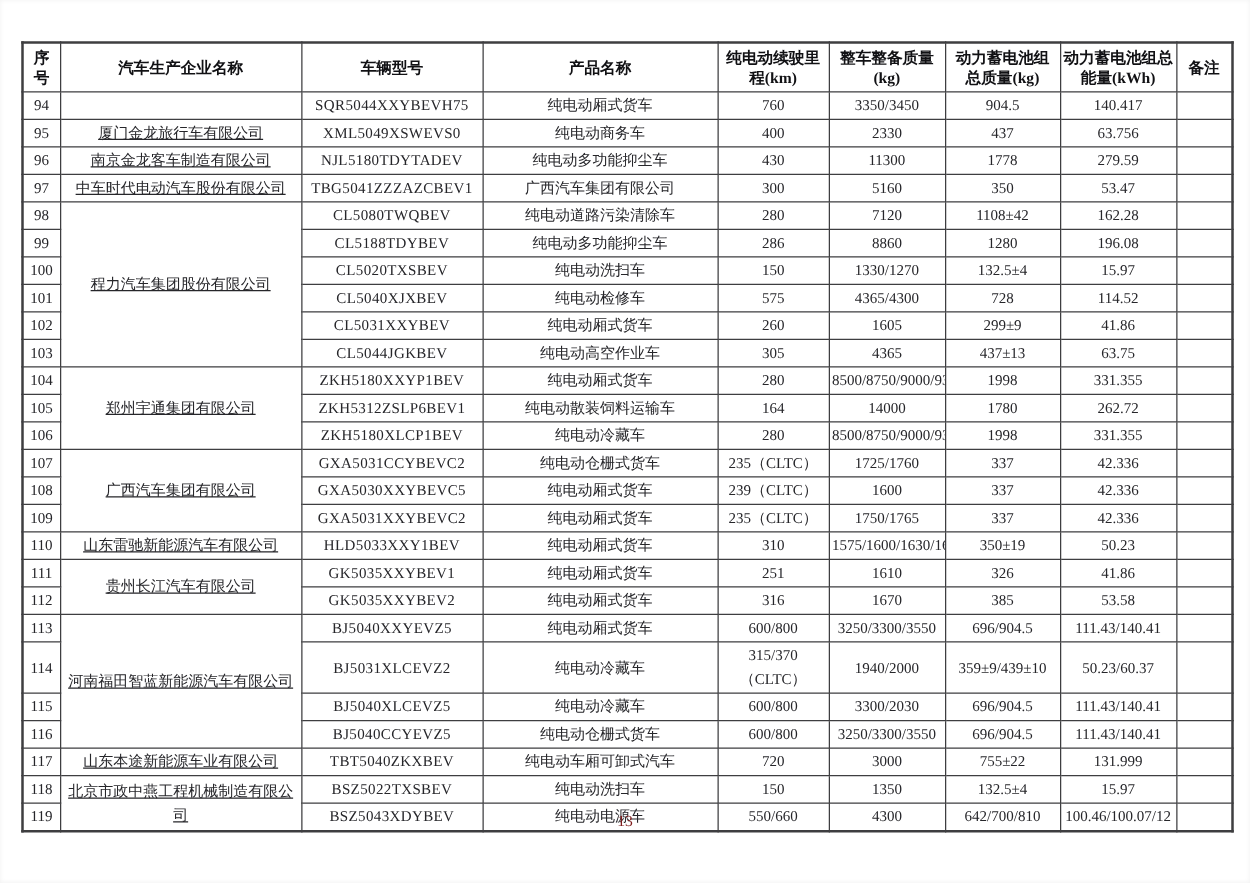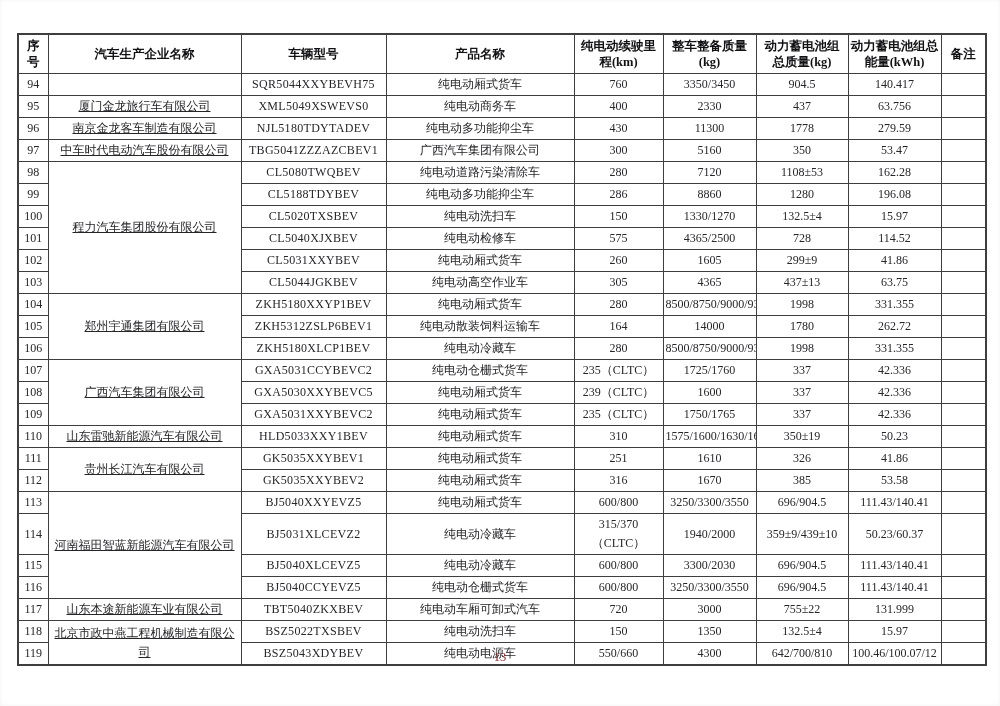--- a/index.html
+++ b/index.html
@@ -131,21 +131,21 @@
           <td class="c-num">53.47</td>
           <td class="c-remark"></td>
         </tr>
         <tr>
           <td class="c-no">98</td>
           <td class="c-mfr" rowspan="6">程力汽车集团股份有限公司</td>
           <td class="c-model">CL5080TWQBEV</td>
           <td class="c-prod">纯电动道路污染清除车</td>
           <td class="c-num">280</td>
           <td class="c-num">7120</td>
-          <td class="c-num">1108±53</td>
+          <td class="c-num">1108±42</td>
           <td class="c-num">162.28</td>
           <td class="c-remark"></td>
         </tr>
         <tr>
           <td class="c-no">99</td>
           <td class="c-model">CL5188TDYBEV</td>
           <td class="c-prod">纯电动多功能抑尘车</td>
           <td class="c-num">286</td>
           <td class="c-num">8860</td>
           <td class="c-num">1280</td>
@@ -160,21 +160,21 @@
           <td class="c-num">1330/1270</td>
           <td class="c-num">132.5±4</td>
           <td class="c-num">15.97</td>
           <td class="c-remark"></td>
         </tr>
         <tr>
           <td class="c-no">101</td>
           <td class="c-model">CL5040XJXBEV</td>
           <td class="c-prod">纯电动检修车</td>
           <td class="c-num">575</td>
-          <td class="c-num">4365/2500</td>
+          <td class="c-num">4365/4300</td>
           <td class="c-num">728</td>
           <td class="c-num">114.52</td>
           <td class="c-remark"></td>
         </tr>
         <tr>
           <td class="c-no">102</td>
           <td class="c-model">CL5031XXYBEV</td>
           <td class="c-prod">纯电动厢式货车</td>
           <td class="c-num">260</td>
           <td class="c-num">1605</td>

